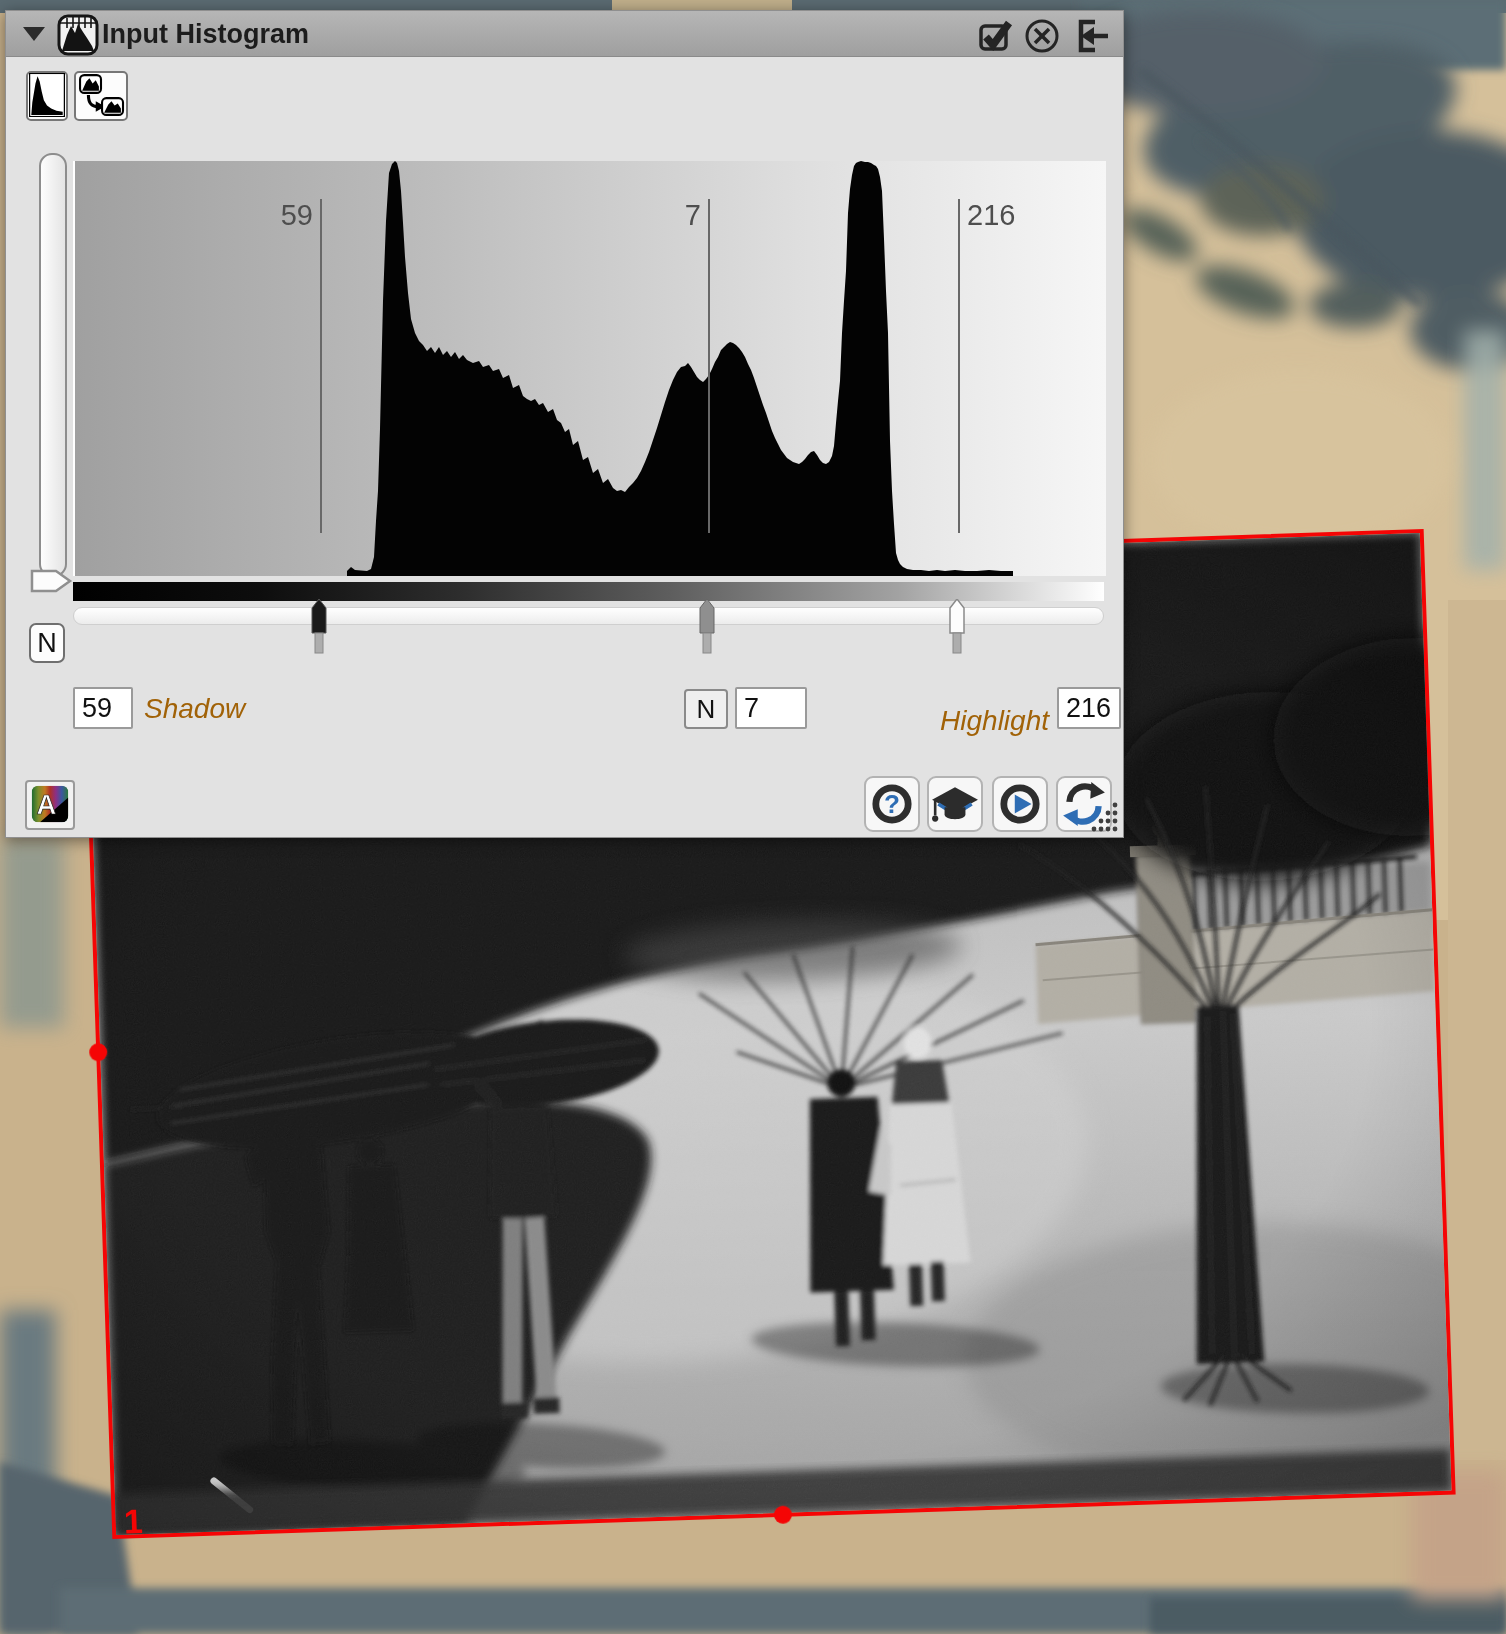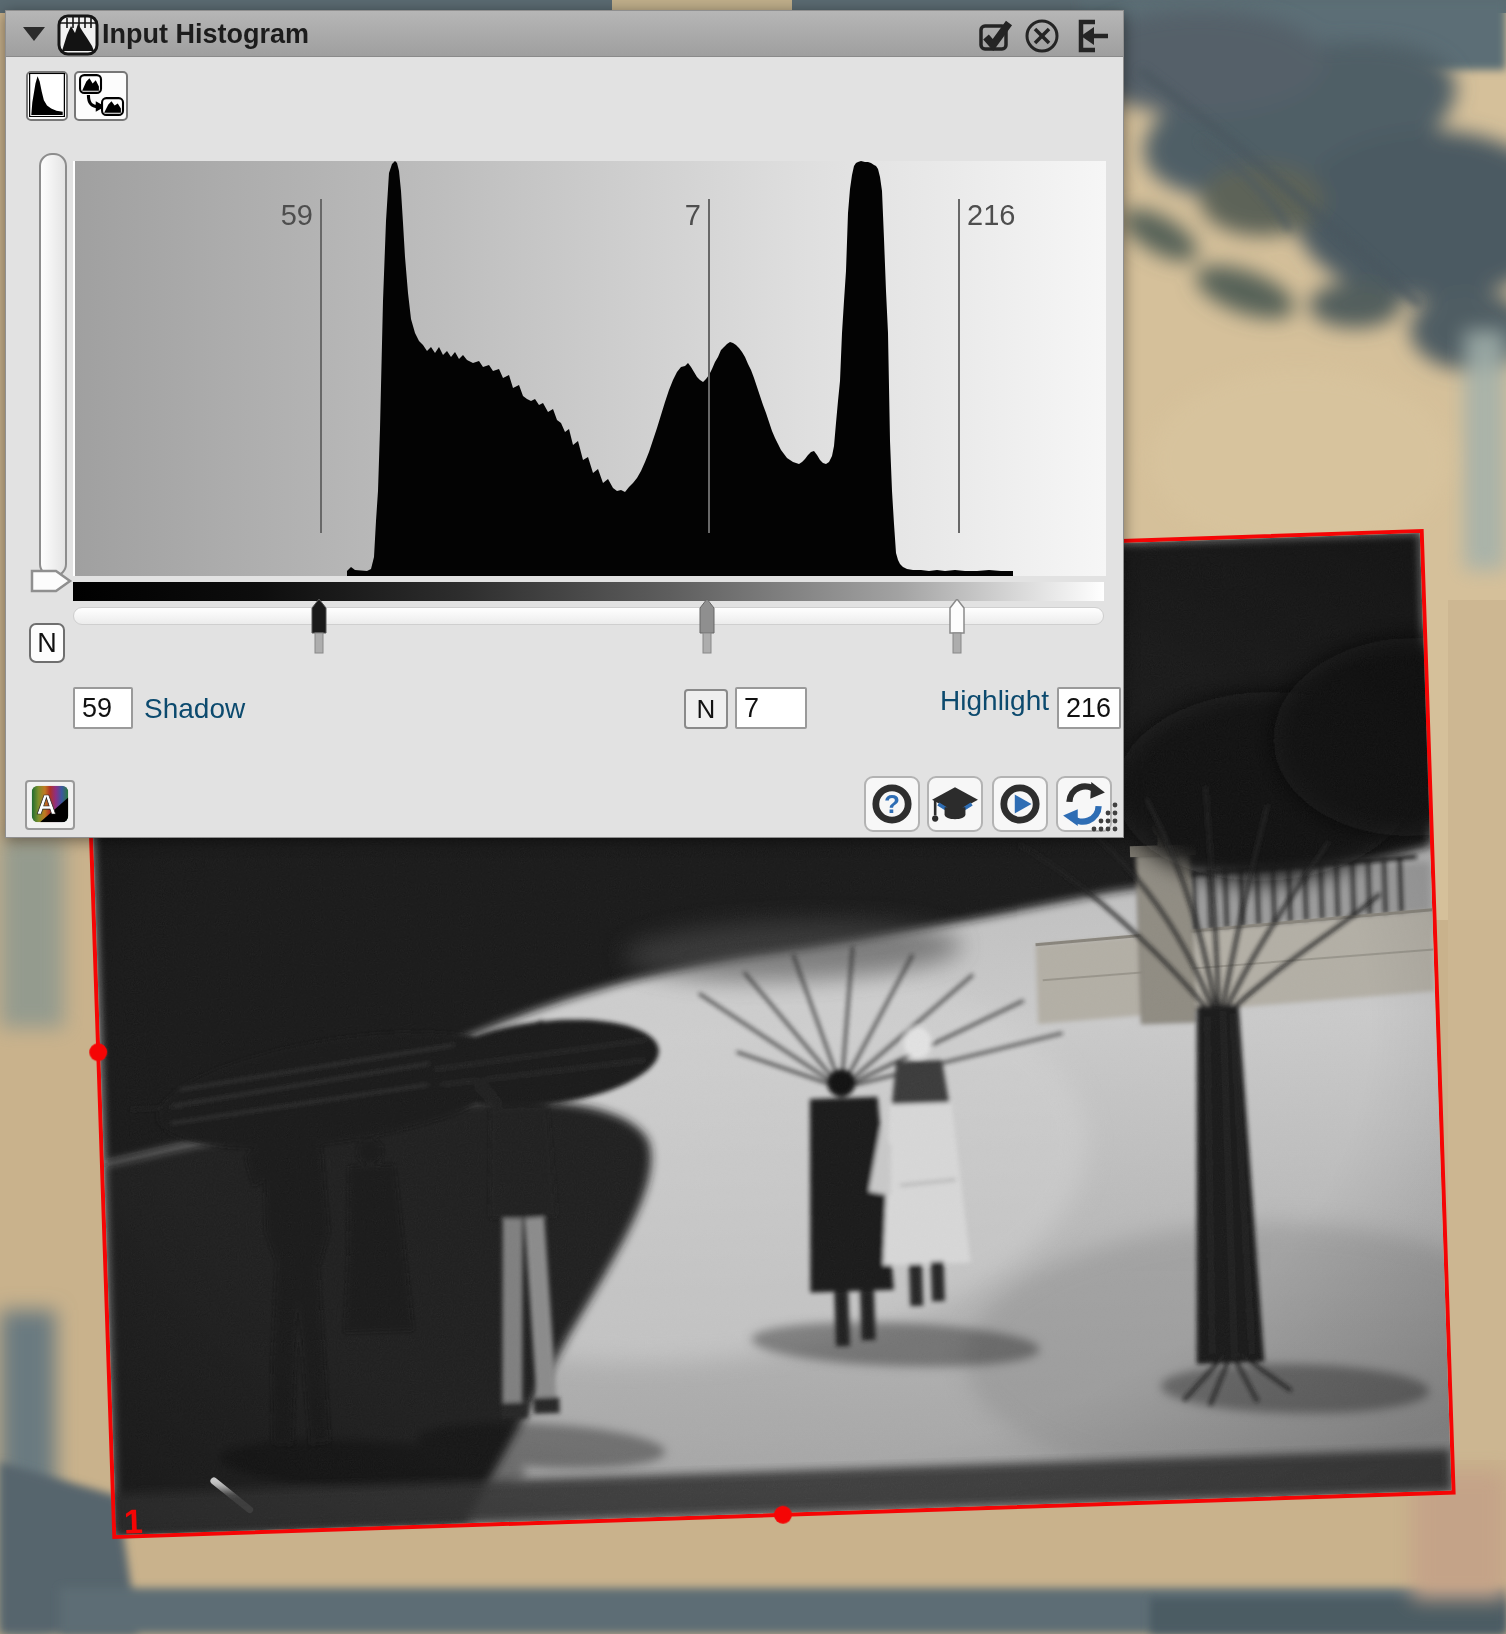--- a/index.html
+++ b/index.html
@@ -52,21 +52,21 @@
   .htrack{position:absolute;left:67px;top:596px;width:1031px;height:18px;border-radius:9px;
     background:linear-gradient(#ffffff,#ececec);border:1px solid #cfcfcf;box-sizing:border-box;}
   .hmark{position:absolute;top:588px;cursor:pointer;}
 
   .nbig{position:absolute;left:23px;top:612px;width:36px;height:40px;background:#fdfdfd;
     border:2px solid #6f6f6f;border-radius:7px;font-size:27px;color:#111;
     display:flex;align-items:center;justify-content:center;cursor:pointer;box-sizing:border-box;}
   .field{position:absolute;height:42px;background:#fff;border:2px solid #9a9a9a;
     border-radius:2px;font-family:"Liberation Sans",sans-serif;font-size:27px;color:#111;
     padding:0 0 0 7px;box-sizing:border-box;}
-  .flabel{position:absolute;font-size:28px;color:#0c4a6e;}
+  .flabel{position:absolute;font-size:28px;color:#a16207;font-style:italic;}
   .nsmall{position:absolute;left:678px;top:678px;width:44px;height:40px;background:#efefef;
     border:2px solid #8a8a8a;border-radius:4px;font-size:26px;color:#111;
     display:flex;align-items:center;justify-content:center;cursor:pointer;box-sizing:border-box;}
 
   .actbtn{position:absolute;top:765px;width:56px;height:56px;background:#f7f7f7;
     border:2px solid #b3b3b3;border-radius:9px;padding:2px;cursor:pointer;box-sizing:border-box;}
   .autobtn{position:absolute;left:19px;top:769px;width:50px;height:50px;background:#f2f2f2;
     border:2px solid #9a9a9a;border-radius:4px;padding:1px;cursor:pointer;box-sizing:border-box;}
   .grip{position:absolute;left:1080px;top:790px;}
 </style>
@@ -353,21 +353,21 @@
     <polygon points="8,0 15,9 15,34 1,34 1,9" fill="#fdfdfd" stroke="#8a8a8a" stroke-width="1.5"></polygon>
     <rect x="4" y="34" width="8" height="20" fill="#adadad" stroke="#888" stroke-width="1"></rect>
   </svg>
 
   <div class="nbig">N</div>
 
   <input class="field" style="left: 67px; top: 676px; width: 60px;" value="59">
   <div class="flabel" style="left:138px;top:682px">Shadow</div>
   <div class="nsmall">N</div>
   <input class="field" style="left: 729px; top: 676px; width: 72px;" value="7">
-  <div class="flabel" style="left:880px;top:674px;width:163px;text-align:right">Highlight</div>
+  <div class="flabel" style="left:880px;top:694px;width:163px;text-align:right">Highlight</div>
   <input class="field" style="left: 1051px; top: 676px; width: 64px;" value="216">
 
   <button class="autobtn">
     <svg width="42" height="42" viewBox="0 0 46 46">
       <defs>
         <linearGradient id="rain" x1="0" y1="0" x2="1" y2="0">
           <stop offset="0" stop-color="#1d6b30"></stop>
             <stop offset=".18" stop-color="#7a8f2c"></stop>
           <stop offset=".36" stop-color="#c07820"></stop>
             <stop offset=".5" stop-color="#b03226"></stop>

